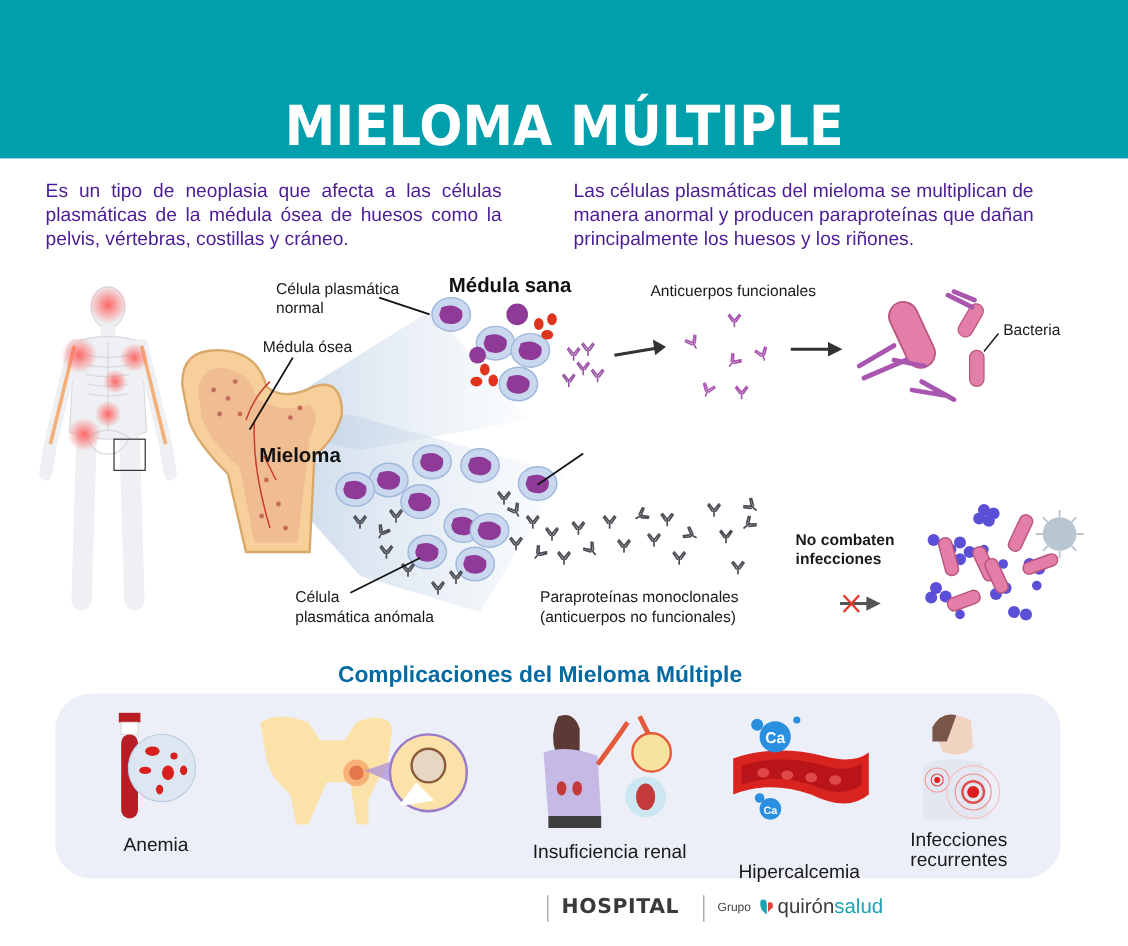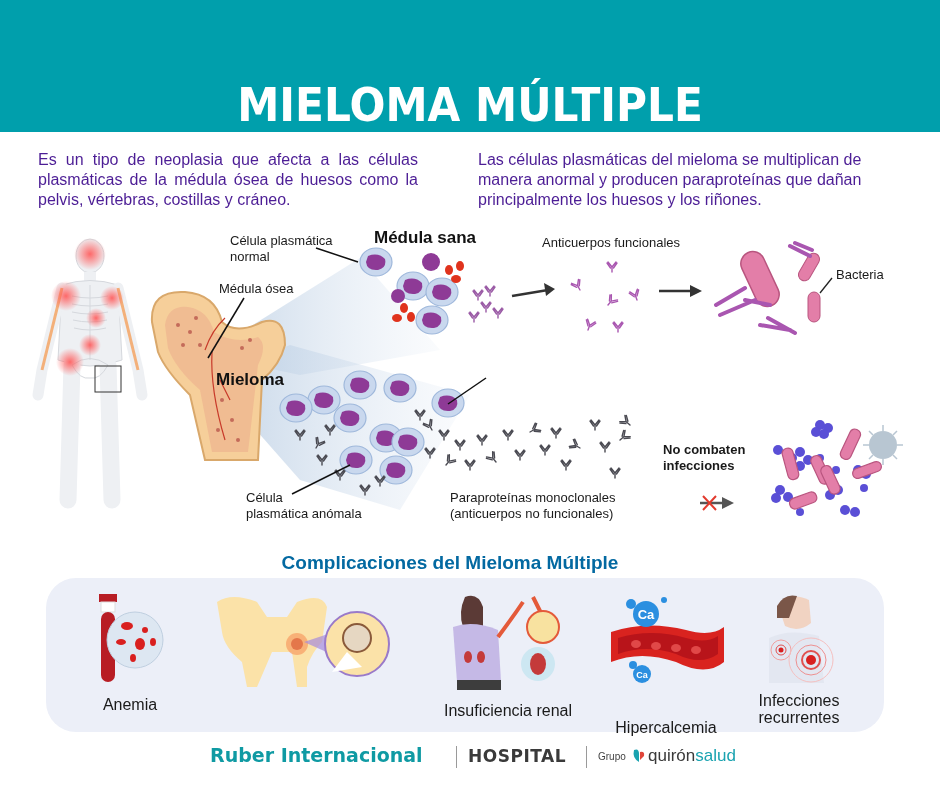--- a/index.html
+++ b/index.html
@@ -362,21 +362,20 @@
     <circle cx="62" cy="72" r="9" fill="none" stroke="#e05050" stroke-width="2"></circle>
     <circle cx="62" cy="72" r="5" fill="#d82020"></circle>
   </svg>
   <div class="comp-label" style="top:104px;">
     <div>Infecciones</div>
     <div>recurrentes</div>
   </div>
 </div>
 
 <div class="footer">
-  <div class="logo-ruber">Ruber Internacional</div>
   <div class="sep" style="left:456px;"></div>
   <div class="logo-hospital">HOSPITAL</div>
   <div class="sep" style="left:586px;"></div>
   <div class="logo-grupo">Grupo</div>
   <svg style="position:absolute; left:632px; top:4px;" width="14" height="16" viewBox="0 0 14 16">
     <path d="M2 2 Q7 0 7 6 L7 14 Q0 10 2 2 Z" fill="#1aa3b0"></path>
     <path d="M8 4 Q13 3 12 8 L8 12 Z" fill="#e0453a"></path>
   </svg>
   <div class="logo-quiron"><span>quirón</span><span class="salud">salud</span></div>
 </div>

